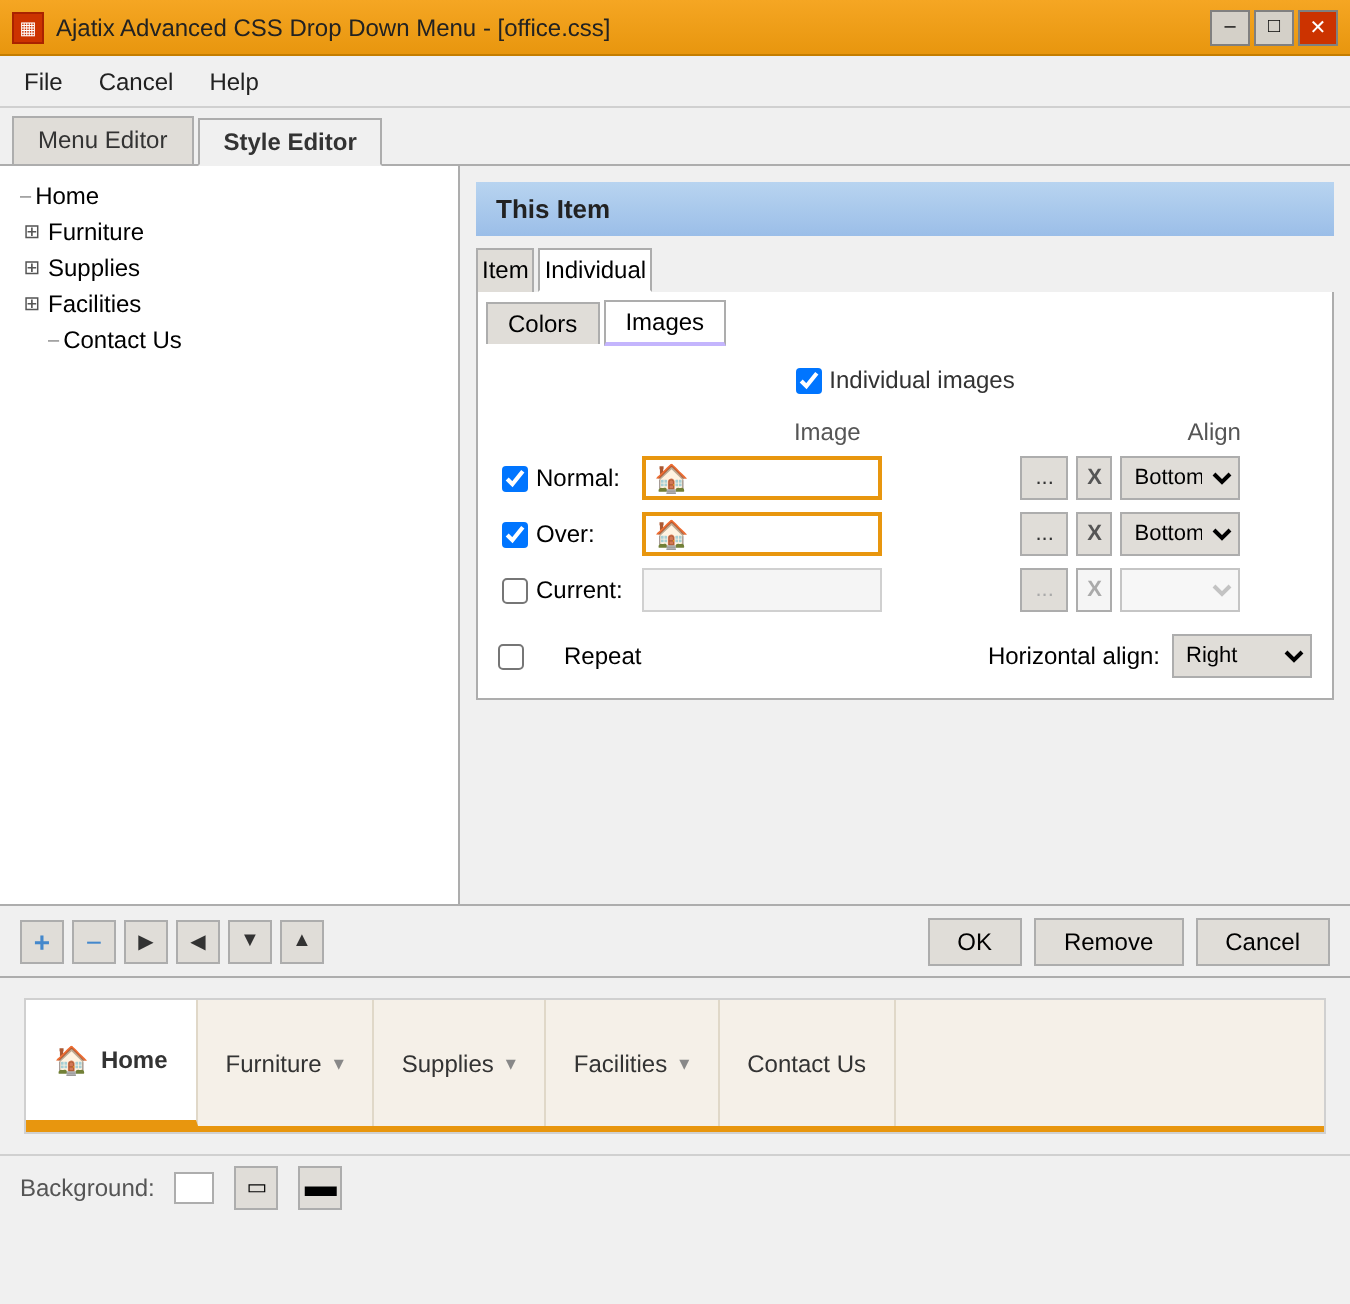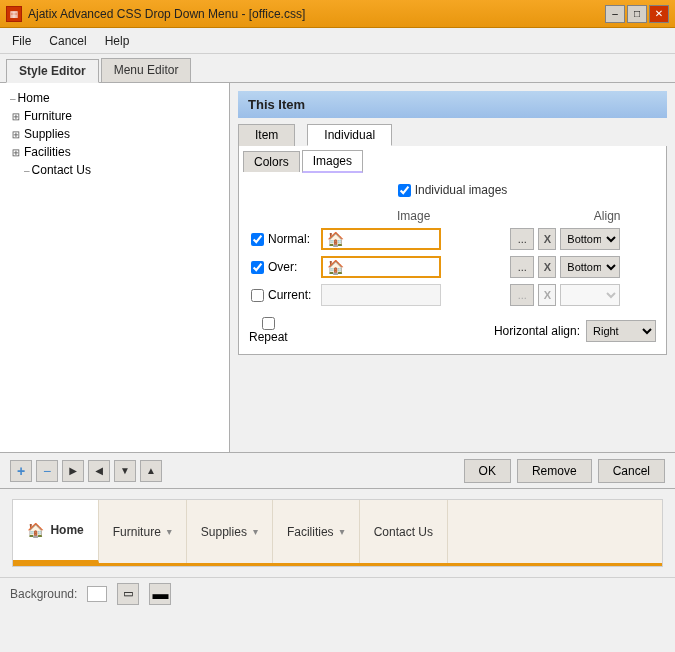--- a/index.html
+++ b/index.html
@@ -98,25 +98,25 @@
       color: #222;
       margin-bottom: 6px;
     }
 
     
     .inner-tabs {
       display: flex;
       margin-bottom: 0;
     }
     .inner-tab {
-      padding: 3px 16px;
+      padding: 3px 2px;
       border: 1px solid #adadad;
       cursor: pointer;
       background: #e0ddd8;
-      margin-right: 12px;
+      margin-right: 2px;
       border-bottom: none;
     }
     .inner-tab.active {
       background: white;
       border-bottom: 1px solid white;
       position: relative;
       z-index: 2;
     }
 
     
@@ -291,22 +291,22 @@
   </div>
 </div>
 
 <div class="menu-bar">
   <span class="menu-item">File</span>
   <span class="menu-item">Cancel</span>
   <span class="menu-item">Help</span>
 </div>
 
 <div class="top-tabs">
+  <div class="top-tab">Menu Editor</div>
   <div class="top-tab active">Style Editor</div>
-  <div class="top-tab">Menu Editor</div>
 </div>
 
 <div class="main-area">
 
   <div class="tree-panel">
     <div class="tree-item">
       <span class="tree-dot">–</span>
       <span>Home</span>
     </div>
     <div class="tree-item">
@@ -433,21 +433,21 @@
             <td>
               <select class="align-select disabled" disabled="">
                 <option></option>
               </select>
             </td>
           </tr>
         </tbody>
       </table>
 
       <div class="options-row">
-        <div style="display:flex; align-items:center; gap:0;flex-direction:column;">
+        <div style="display:flex; align-items:center; gap:20px;">
           <input type="checkbox" style="">
           <span>Repeat</span>
         </div>
         <div class="horiz-align-group">
           <span>Horizontal align:</span>
           <select class="align-select" style="width:70px;">
             <option>Right</option>
             <option>Left</option>
             <option>Center</option>
           </select>

